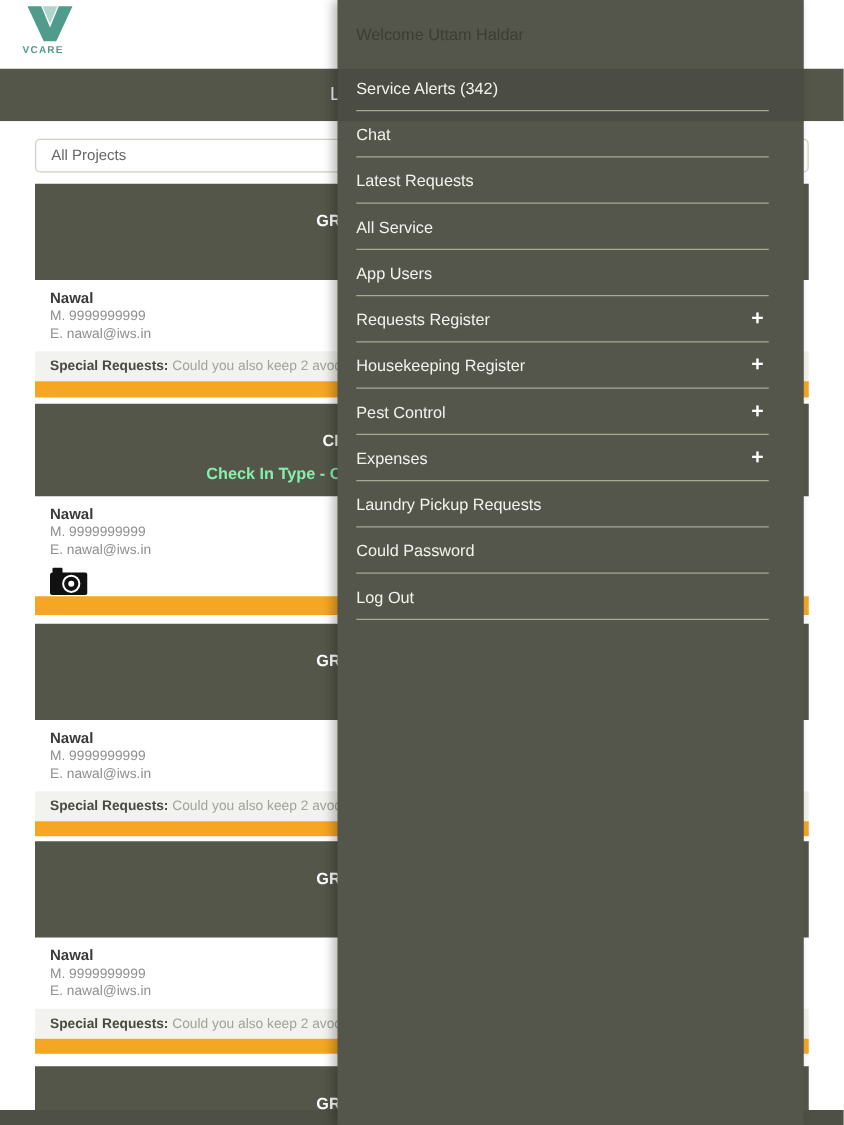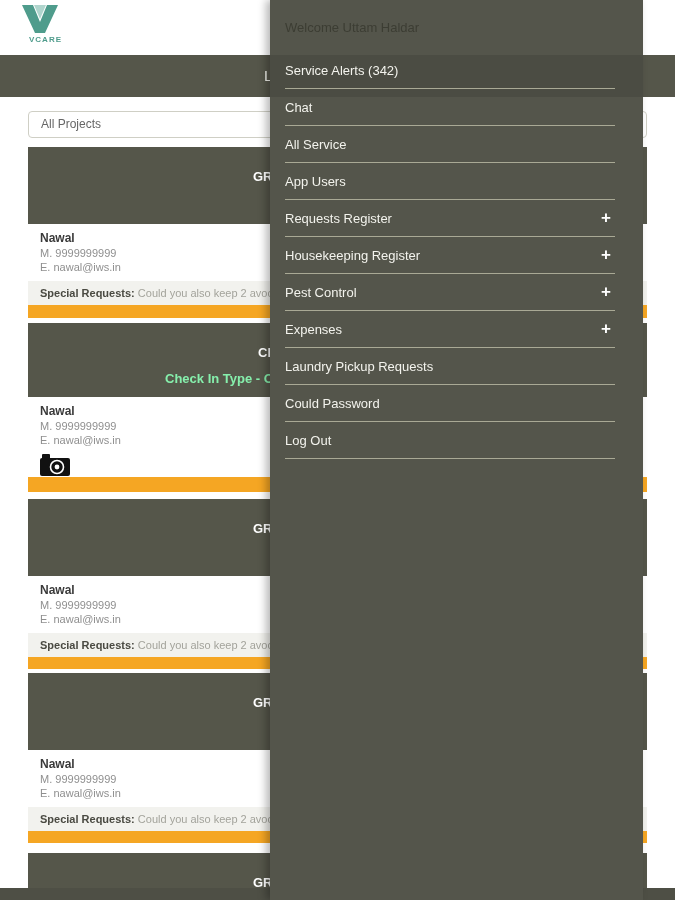--- a/index.html
+++ b/index.html
@@ -4,21 +4,21 @@
 <style>
   * { margin:0; padding:0; box-sizing:border-box; }
   html,body { font-family:"Liberation Sans", sans-serif; }
   .screen {
     position:relative; width:675px; height:900px;
     overflow:hidden; background:#ffffff;
   }
 
   
   .topbar { position:absolute; top:0; left:0; width:675px; height:55px; background:#ffffff; }
-  .logo { position:absolute; top:4px; left:18px; width:44px; text-align:right; }
+  .logo { position:absolute; top:4px; left:18px; width:44px; text-align:left; }
   .logo svg { display:block; margin:0 auto; }
   .logo-brand { display:block; margin-top:1px; font-size:8px; font-weight:bold; letter-spacing:1px; color:#4f9c8c; }
 
   .appbar {
     position:absolute; top:55px; left:0; width:675px; height:42px;
     background:#55564a;
   }
   .appbar-title {
     position:absolute; left:264px; top:0; line-height:42px;
     color:#f4f4ee; font-size:15px;
@@ -190,20 +190,23 @@
   <div class="drawer">
     <div class="drawer-welcome">Welcome Uttam Haldar</div>
     <ul class="menu">
       <li>
         <span>Service Alerts (342)</span>
       </li>
       <li>
         <span>Chat</span>
       </li>
       <li>
+        <span>Latest Requests</span>
+      </li>
+      <li>
         <span>All Service</span>
       </li>
       <li>
         <span>App Users</span>
       </li>
       <li>
         <span>Requests Register</span>
         <span class="plus">+</span>
       </li>
       <li>

